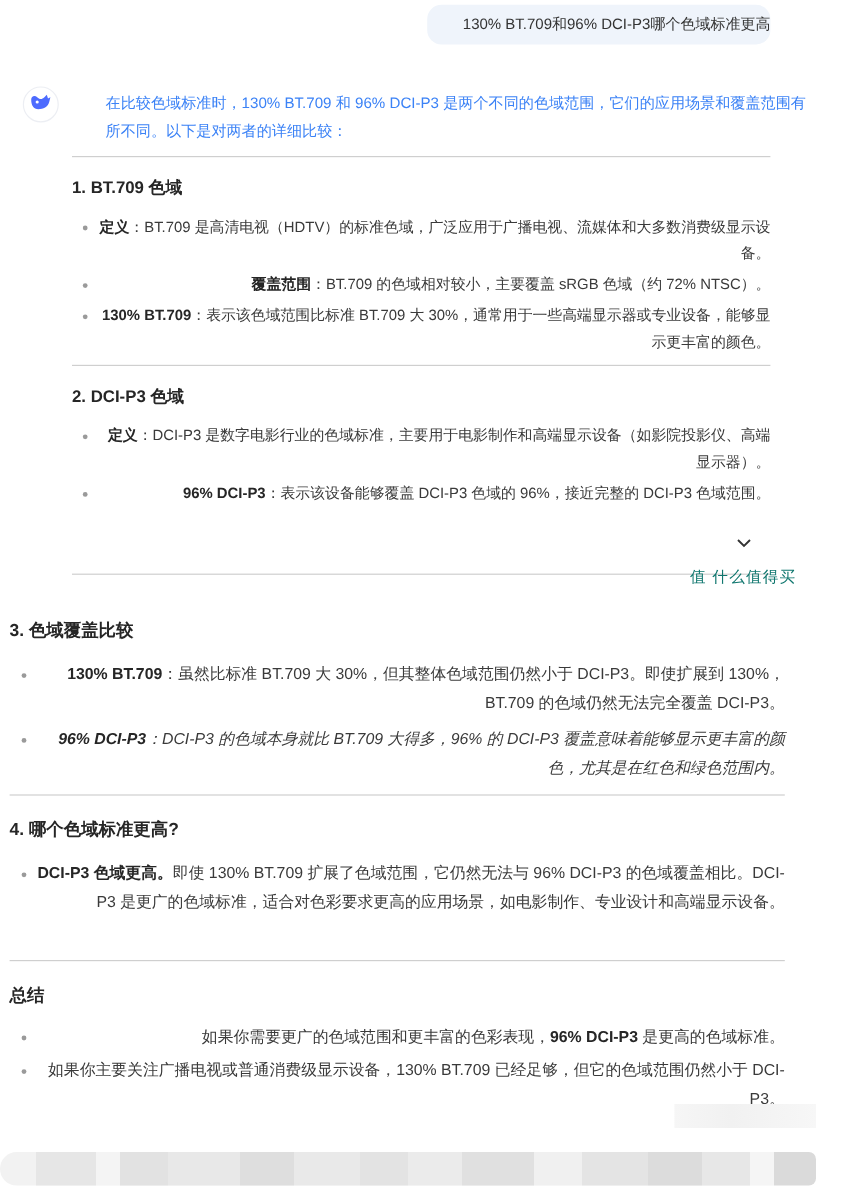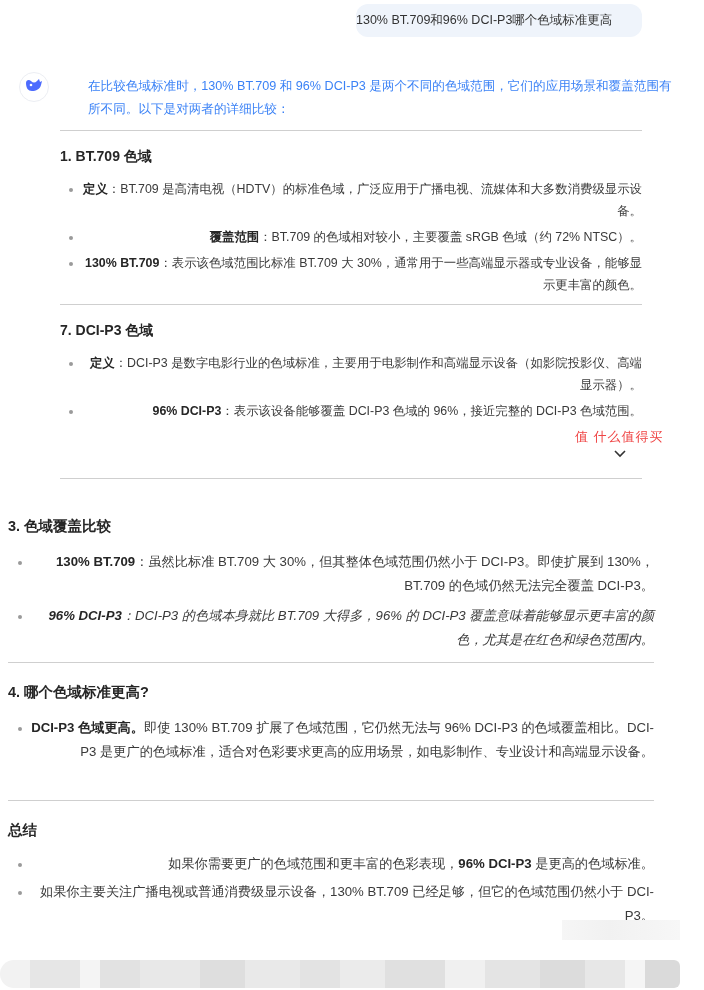--- a/index.html
+++ b/index.html
@@ -2,21 +2,21 @@
 <html><head>
   <meta charset="utf-8">
   <style>
     * { box-sizing: border-box; margin: 0; padding: 0; }
     html, body { width: 704px; height: 990px; background: #ffffff; overflow: hidden; }
     body { font-family: "Liberation Sans", "DejaVu Sans", sans-serif; color: #262626; position: relative; }
 
     .user-bubble {
       position: absolute; left: 356px; top: 4px; width: 286px; height: 33px;
       background: #eff4fb; border-radius: 12px;
-      font-size: 12.5px; line-height: 33px; color: #333; text-align: left; white-space: nowrap;
+      font-size: 12.5px; line-height: 33px; color: #333; text-align: right; white-space: nowrap;
     }
 
     .avatar {
       position: absolute; left: 19px; top: 72px; width: 30px; height: 30px;
       border-radius: 50%; background: #ffffff; border: 1px solid #eceef3;
       display: flex; align-items: center; justify-content: center;
     }
 
     .intro {
       position: absolute; left: 60px; top: 75px; width: 590px;
@@ -44,21 +44,21 @@
 
     .outer ul.bul li { font-size: 13.2px; line-height: 24px; padding-left: 22px; }
     .outer ul.bul li::before { left: 10px; top: 11px; }
     .outer h3.sec { font-size: 14.5px; }
 
     .expand-btn {
       position: absolute; left: 607px; top: 440px; width: 26px; height: 26px; border-radius: 50%;
       background: rgba(255,255,255,0.9); display: flex; align-items: center; justify-content: center;
     }
     .watermark {
-      position: absolute; left: 575px; top: 428px; font-size: 13px; color: #ef4444; letter-spacing: 1px;
+      position: absolute; left: 575px; top: 472px; font-size: 13px; color: #0f766e; letter-spacing: 1px;
       white-space: nowrap;
     }
 
     .blur-small {
       position: absolute; left: 562px; top: 920px; width: 118px; height: 20px;
       background: linear-gradient(90deg, #f6f6f6, #f1f1f1 40%, #f7f7f7);
     }
     .blur-bar {
       position: absolute; left: 0; top: 960px; width: 680px; height: 28px; display: flex;
     }
@@ -91,21 +91,21 @@
 <div class="card" style="top:146px;">
   <h3 class="sec">1. BT.709 色域</h3>
   <ul class="bul" style="margin-top:12px;">
     <li><b>定义</b><span>：</span><span>BT.709 是高清电视（HDTV）的标准色域，广泛应用于广播电视、流媒体和大多数消费级显示设备。</span></li>
     <li style="margin-top:4px;"><b>覆盖范围</b><span>：</span><span>BT.709 的色域相对较小，主要覆盖 sRGB 色域（约 72% NTSC）。</span></li>
     <li style="margin-top:4px;"><b>130% BT.709</b><span>：</span><span>表示该色域范围比标准 BT.709 大 30%，通常用于一些高端显示器或专业设备，能够显示更丰富的颜色。</span></li>
   </ul>
 </div>
 
 <div class="card" style="top:320px;">
-  <h3 class="sec">7. DCI-P3 色域</h3>
+  <h3 class="sec">2. DCI-P3 色域</h3>
   <ul class="bul" style="margin-top:12px;">
     <li><b>定义</b><span>：</span><span>DCI-P3 是数字电影行业的色域标准，主要用于电影制作和高端显示设备（如影院投影仪、高端显示器）。</span></li>
     <li style="margin-top:4px;"><b>96% DCI-P3</b><span>：</span><span>表示该设备能够覆盖 DCI-P3 色域的 96%，接近完整的 DCI-P3 色域范围。</span></li>
   </ul>
 </div>
 
 <div class="expand-btn">
   <span>
     <svg width="12" height="8" viewBox="0 0 12 8">
         <path d="M1 1 L6 6 L11 1" stroke="#333" stroke-width="1.6" fill="none"></path>

